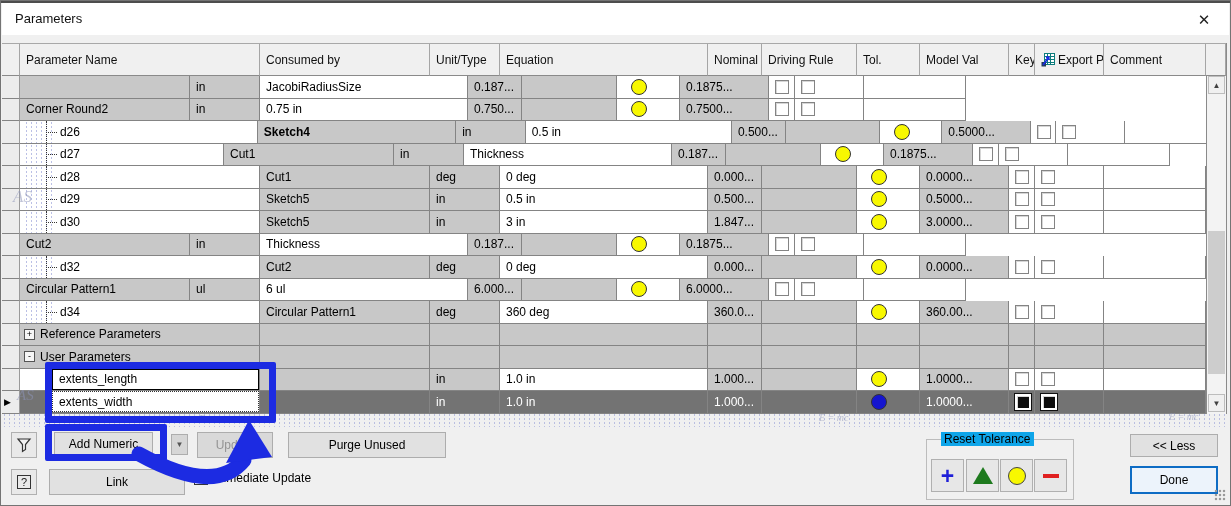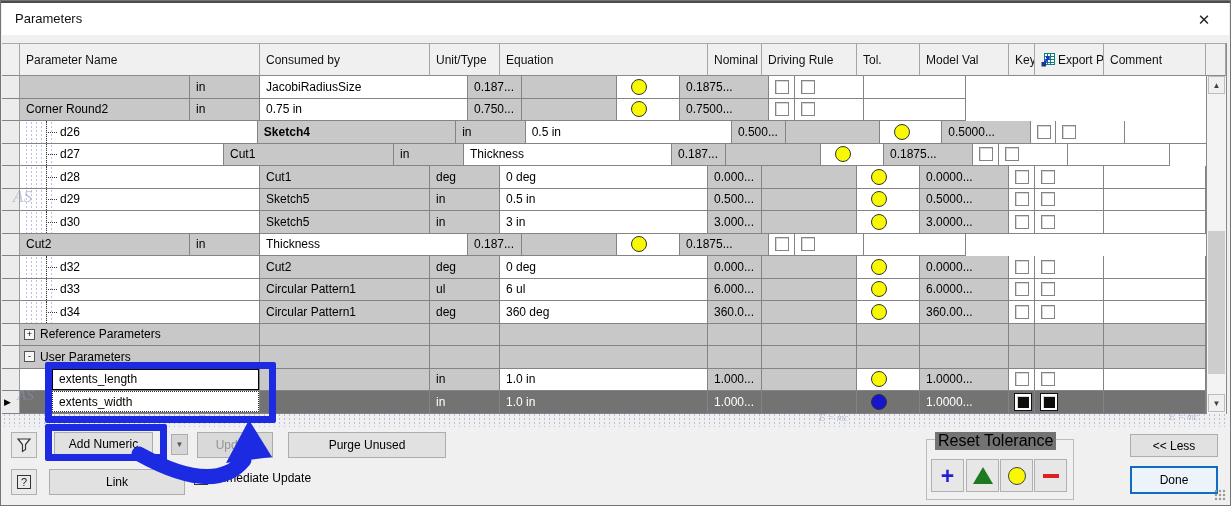--- a/index.html
+++ b/index.html
@@ -54,21 +54,21 @@
   .btn{position:absolute;background:#e1e1e1;border:1px solid #adadad;box-sizing:border-box;
     display:flex;align-items:center;justify-content:center;font-size:12px;color:#000;}
   .btn.dis{color:#949494;}
   .btn.done{border:2px solid #0e6cc4;background:#ecf3fb;}
   .iconbtn{position:absolute;background:#e9e9e9;border:1px solid #b0b0b0;box-sizing:border-box;
     display:flex;align-items:center;justify-content:center;}
   .chkrow{position:absolute;display:flex;align-items:center;font-size:12px;color:#000;}
   .chk{width:14px;height:14px;background:#fff;border:1px solid #333;box-sizing:border-box;margin-right:5px;
     display:flex;align-items:center;justify-content:center;font-size:11px;color:#222;}
   .gbox{position:absolute;border:1px solid #bcbcbc;box-sizing:border-box;}
-  .gbox .glabel{position:absolute;left:8px;top:-8px;background:#737373;padding:0 3px;font-size:16px;color:#000;}
+  .gbox .glabel{position:absolute;left:14px;top:-8px;background:#0ea5e9;padding:0 3px;font-size:12px;color:#000;}
   .tolbtn{position:absolute;width:33px;height:33px;background:#e7e7e7;border:1px solid #b0b0b0;box-sizing:border-box;
     display:flex;align-items:center;justify-content:center;}
   .tb-plus{color:#1f1fd8;font-size:23px;font-weight:bold;line-height:20px;}
   .tb-tri{width:0;height:0;border-left:10px solid transparent;border-right:10px solid transparent;border-bottom:17px solid #1e7a1e;}
   .tb-circ{width:16px;height:16px;border-radius:50%;background:#f8f800;border:1px solid #444;}
   .tb-minus{width:16px;height:4px;background:#e02020;}
   .grip{position:absolute;right:4px;bottom:4px;width:12px;height:12px;
     background-image:radial-gradient(circle,#9a9a9a 1.4px,transparent 1.6px);background-size:4px 4px;background-position:bottom right;}
 
   
@@ -354,21 +354,21 @@
           <div class="c g" style="width: 170px;">
             <span>Sketch5</span>
           </div>
           <div class="c g" style="width: 70px;">
             <span>in</span>
           </div>
           <div class="c" style="width: 208px;">
             <span>3 in</span>
           </div>
           <div class="c g" style="width: 54px;">
-            <span>3.000...</span>
+            <span>1.847...</span>
           </div>
           <div class="c g" style="width: 95px;">
             <span></span>
           </div>
           <div class="c" style="width: 63px;">
             <span class="dot"></span>
           </div>
           <div class="c g" style="width: 89px;">
             <span>3.0000...</span>
           </div>
@@ -447,24 +447,20 @@
           </div>
           <div class="c" style="width: 69px;">
             <span class="cb" style="margin-left: 0px;"></span>
           </div>
           <div class="c" style="width: 102px;">
             <span></span>
           </div>
         </div>
         <div class="row">
           <div class="c rh" style="width: 18px;"></div>
-          <div class="c" style="width: 240px;">
-            <span class="tree"></span>
-            <span style="padding-left: 34px;">d33</span>
-          </div>
           <div class="c g" style="width: 170px;">
             <span>Circular Pattern1</span>
           </div>
           <div class="c g" style="width: 70px;">
             <span>ul</span>
           </div>
           <div class="c" style="width: 208px;">
             <span>6 ul</span>
           </div>
           <div class="c g" style="width: 54px;">

